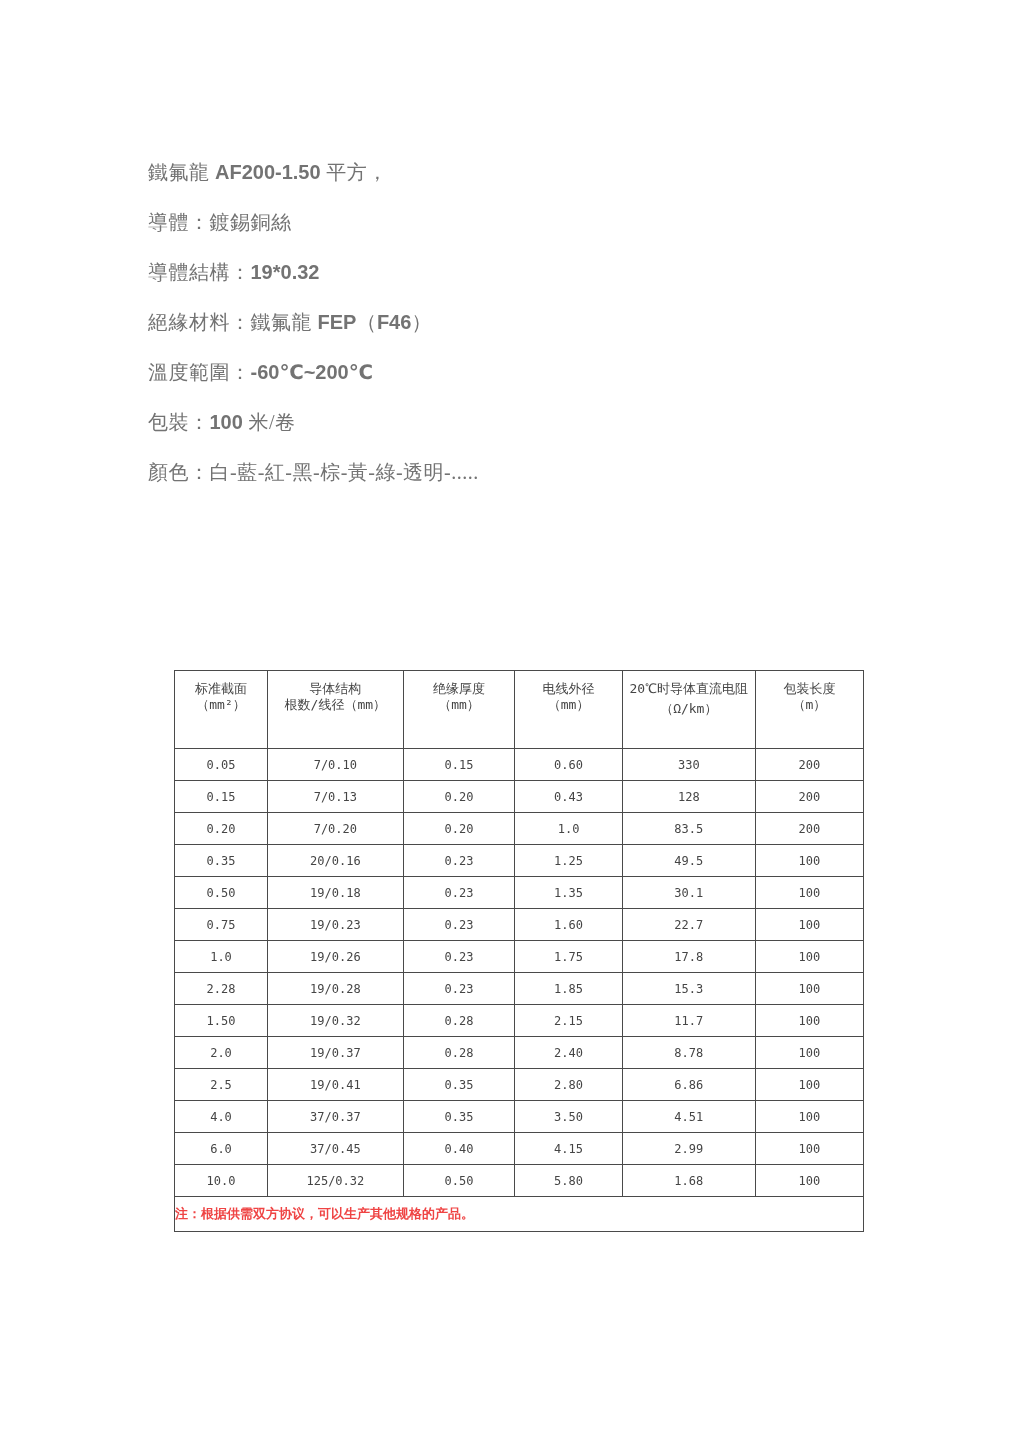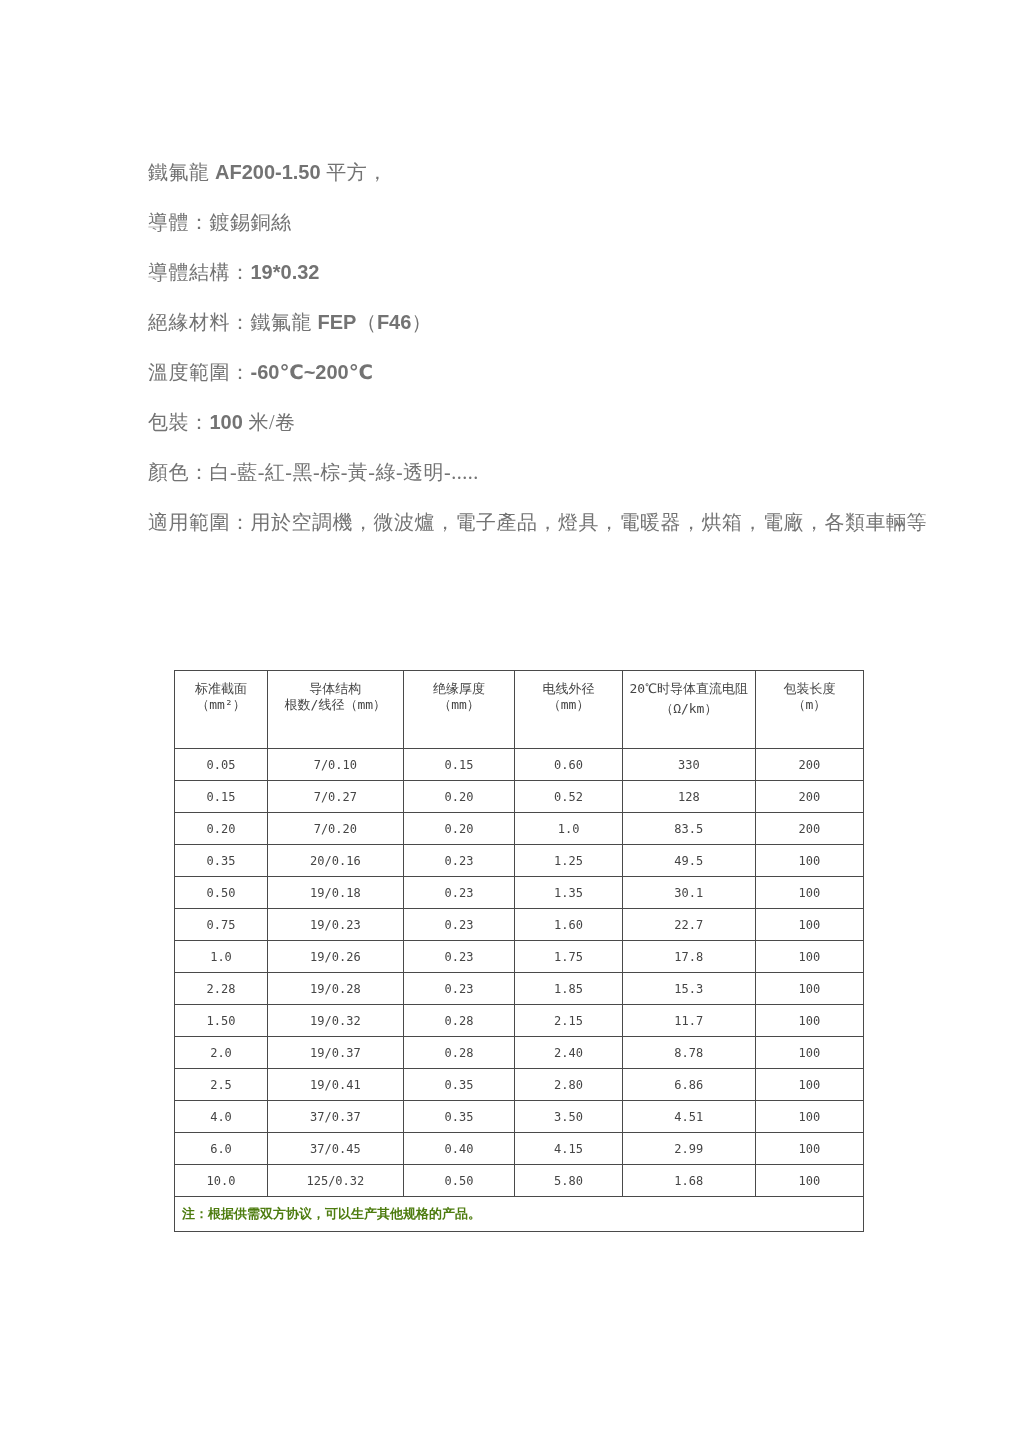--- a/index.html
+++ b/index.html
@@ -59,40 +59,38 @@
   .hline2 { line-height: 16px; }
   .hline2.compact { margin-top: 4px; }
   .spec-table tbody td {
     height: 31px;
     font-size: 12px;
     font-family: "DejaVu Sans Mono", monospace;
   }
   .spec-table tfoot td {
     height: 34px;
     text-align: left;
-    padding-left: 7px;
     font-size: 13px;
     font-weight: bold;
     font-family: "Liberation Sans", "DejaVu Sans", sans-serif;
-    color: #4d7c0f;
+    color: #ef4444;
   }
 </style>
 </head>
 <body>
 
 <div class="page">
   <div class="paragraphs" id="paragraphs">
       <div class="para"><span class="seg">鐵氟龍 </span><span class="seg seg-bold">AF200-1.50</span><span class="seg"> 平方，</span></div>
       <div class="para"><span class="seg">導體：鍍錫銅絲</span></div>
       <div class="para"><span class="seg">導體結構：</span><span class="seg seg-bold">19*0.32</span></div>
       <div class="para"><span class="seg">絕緣材料：鐵氟龍 </span><span class="seg seg-bold">FEP</span><span class="seg">（</span><span class="seg seg-bold">F46</span><span class="seg">）</span></div>
       <div class="para"><span class="seg">溫度範圍：</span><span class="seg seg-bold">-60℃~200℃</span></div>
       <div class="para"><span class="seg">包裝：</span><span class="seg seg-bold">100</span><span class="seg"> 米/卷</span></div>
       <div class="para"><span class="seg">顏色：白-藍-紅-黑-棕-黃-綠-透明-.....</span></div>
-      <div class="para"><span class="seg">適用範圍：用於空調機，微波爐，電子產品，燈具，電暖器，烘箱，電廠，各類車輛等</span></div>
     </div>
 
   <table class="spec-table">
     <colgroup id="spec-cols">
         <col style="width: 13.5%;">
         <col style="width: 19.7%;">
         <col style="width: 16.2%;">
         <col style="width: 15.6%;">
         <col style="width: 19.3%;">
         <col style="width: 15.7%;">
@@ -129,23 +127,23 @@
         <tr>
           <td>0.05</td>
           <td>7/0.10</td>
           <td>0.15</td>
           <td>0.60</td>
           <td>330</td>
           <td>200</td>
         </tr>
         <tr>
           <td>0.15</td>
-          <td>7/0.27</td>
+          <td>7/0.13</td>
           <td>0.20</td>
-          <td>0.52</td>
+          <td>0.43</td>
           <td>128</td>
           <td>200</td>
         </tr>
         <tr>
           <td>0.20</td>
           <td>7/0.20</td>
           <td>0.20</td>
           <td>1.0</td>
           <td>83.5</td>
           <td>200</td>

